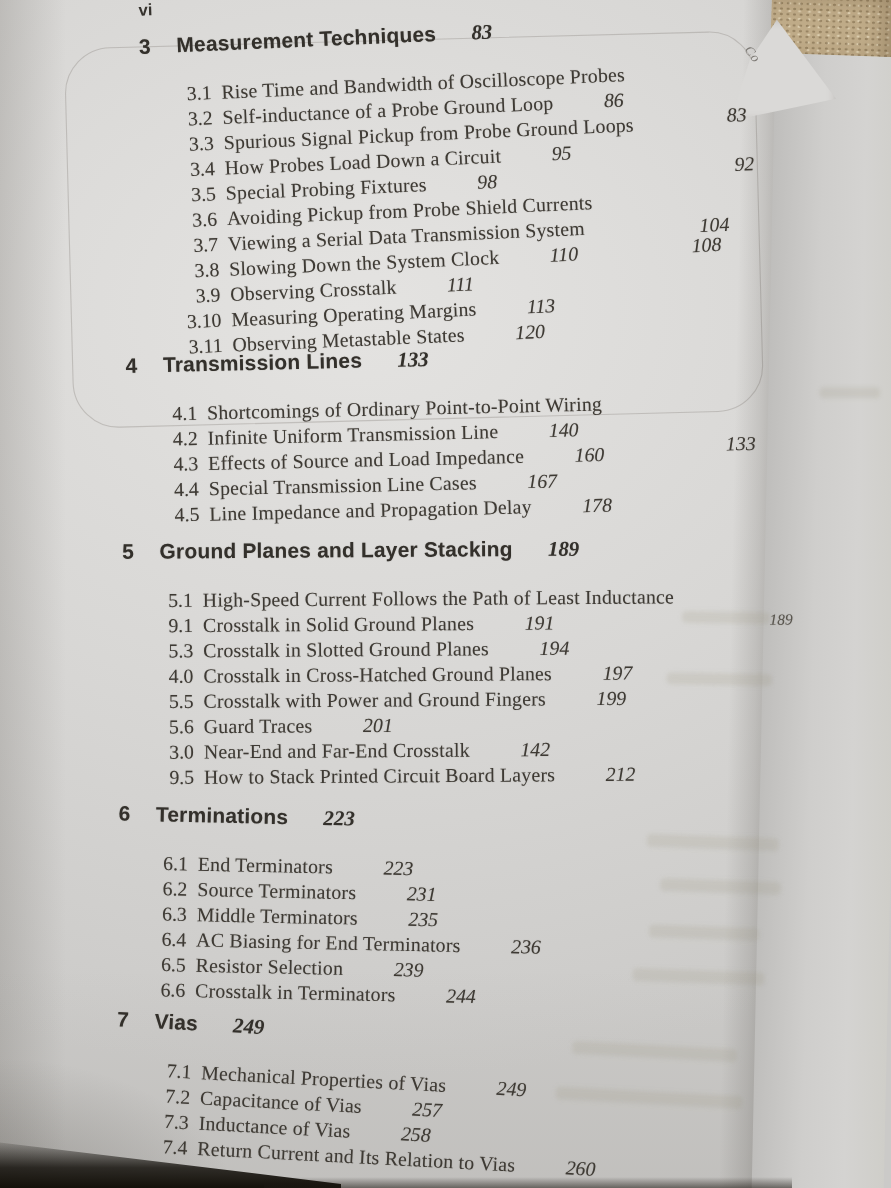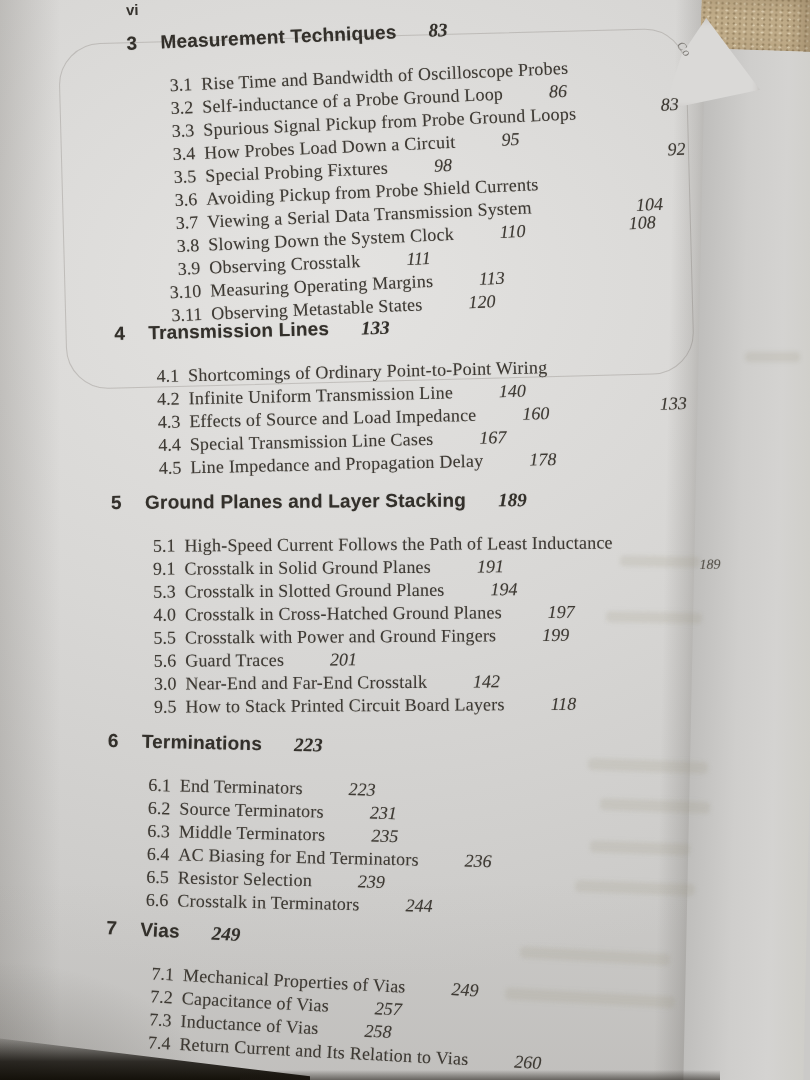--- a/index.html
+++ b/index.html
@@ -254,21 +254,21 @@
           <span class="page">201</span>
         </li>
       <li>
           <span class="num">3.0</span>
           <span class="ttl">Near-End and Far-End Crosstalk</span>
           <span class="page">142</span>
         </li>
       <li>
           <span class="num">9.5</span>
           <span class="ttl">How to Stack Printed Circuit Board Layers</span>
-          <span class="page">118</span>
+          <span class="page">212</span>
         </li>
     </ul>
   </section>
 
   <section class="chapter ch6">
     <div class="ch-head">
       <span class="ch-num">6</span>
       <span class="ch-ttl">Terminations</span>
       <span class="ch-page">223</span>
     </div>

